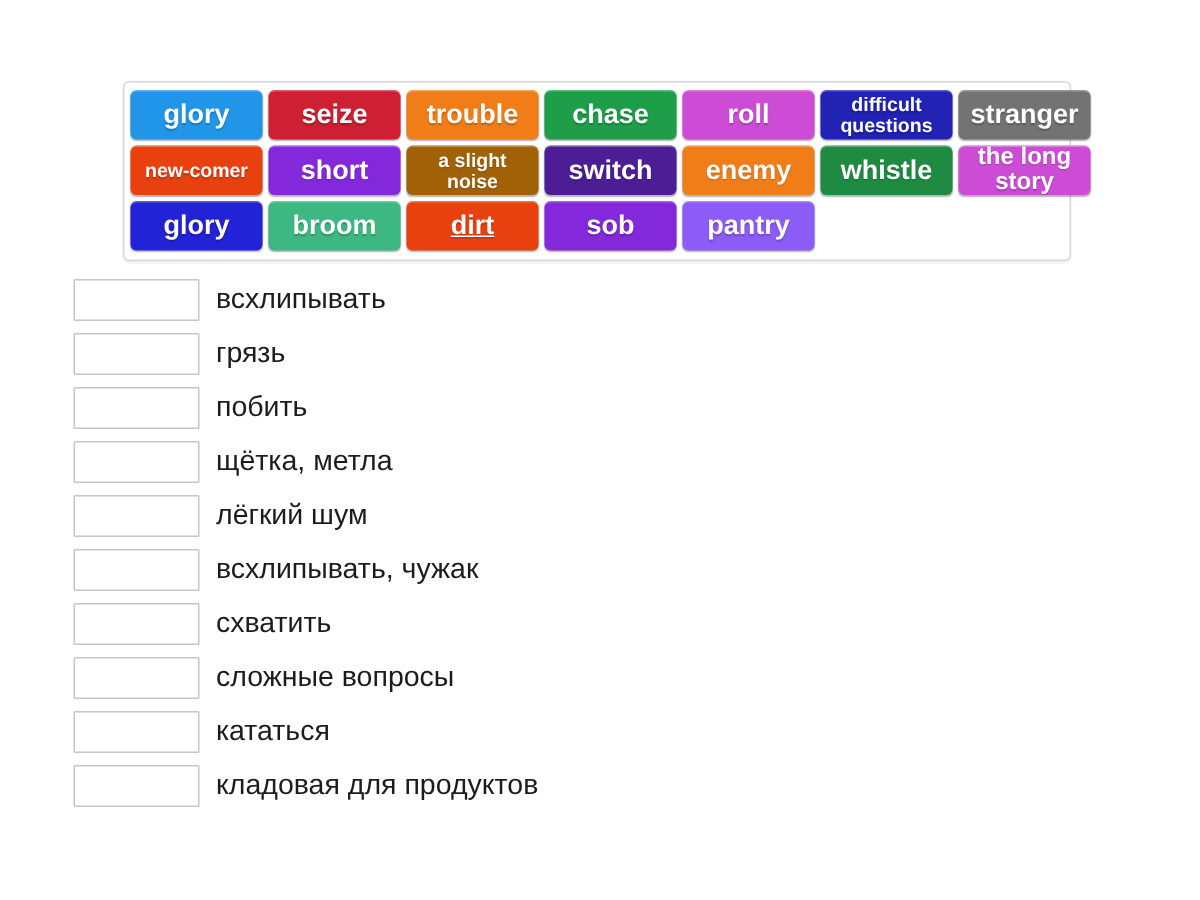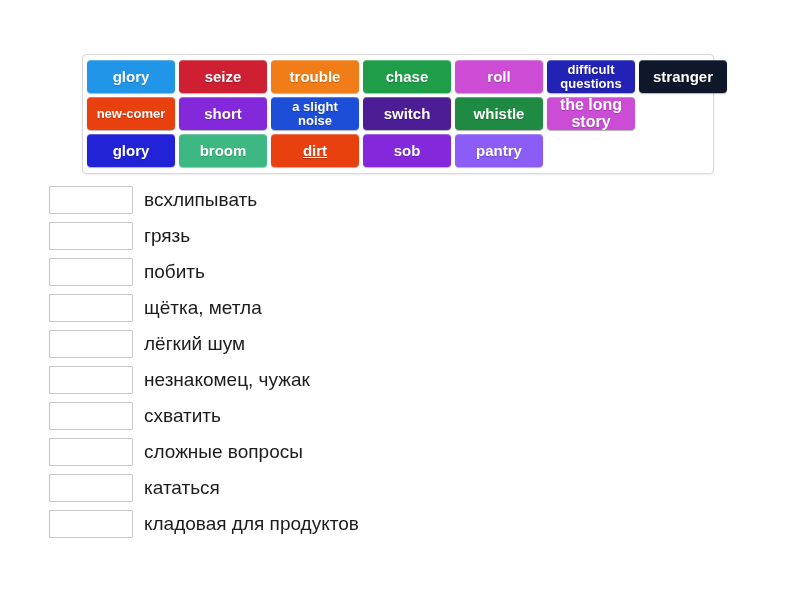--- a/index.html
+++ b/index.html
@@ -42,21 +42,21 @@
   .tile {
     box-sizing: border-box;
     height: 33px;
     border-radius: 4px;
     display: flex;
     align-items: center;
     justify-content: center;
     text-align: center;
     color: #ffffff;
     font-weight: bold;
-    font-size: 15px;
+    font-size: 18px;
     line-height: 1.05;
     padding: 0 4px;
     cursor: pointer;
     user-select: none;
     box-shadow: 0 1px 1px rgba(0,0,0,0.30), inset 0 1px 0 rgba(255,255,255,0.28);
     text-shadow: 0 1px 1px rgba(0,0,0,0.22);
     overflow: hidden;
     flex: 0 0 88px;
   }
   .tile.small { font-size: 13px; }
@@ -108,27 +108,28 @@
 <div id="app">
 
   <div class="word-bank">
     <div class="bank-row">
         <div class="tile" style="background: rgb(33, 150, 232); flex: 0 0 88px;">glory</div>
         <div class="tile" style="background: rgb(207, 31, 50); flex: 0 0 88px;">seize</div>
         <div class="tile" style="background: rgb(240, 125, 24); flex: 0 0 88px;">trouble</div>
         <div class="tile" style="background: rgb(31, 158, 74); flex: 0 0 88px;">chase</div>
         <div class="tile" style="background: rgb(204, 76, 214); flex: 0 0 88px;">roll</div>
         <div class="tile small" style="background: rgb(34, 34, 180); flex: 0 0 88px;">difficult questions</div>
-        <div class="tile" style="background: #0f172a; flex: 0 0 88px;">stranger</div>
+        <div class="tile" style="background: #737373; flex: 0 0 88px;">stranger</div>
       </div>
     <div class="bank-row">
         <div class="tile small" style="background: rgb(232, 65, 15); flex: 0 0 88px;">new-comer</div>
         <div class="tile" style="background: rgb(132, 40, 219); flex: 0 0 88px;">short</div>
-        <div class="tile small" style="background: #1d4ed8; flex: 0 0 88px; text-align: center;">a slight noise</div>
+        <div class="tile small" style="background: #a16207; flex: 0 0 88px; text-align: center;">a slight noise</div>
         <div class="tile" style="background: #4c1d95; flex: 0 0 88px;">switch</div>
+        <div class="tile" style="background: rgb(240, 125, 24); flex: 0 0 88px;">enemy</div>
         <div class="tile" style="background: rgb(31, 138, 66); flex: 0 0 88px;">whistle</div>
         <div class="tile xsmall" style="background: rgb(204, 76, 214); flex: 0 0 88px;">to make the long story short</div>
       </div>
     <div class="bank-row">
         <div class="tile" style="background: rgb(34, 34, 214); flex: 0 0 88px;">glory</div>
         <div class="tile" style="background: rgb(61, 184, 130); flex: 0 0 88px;">broom</div>
         <div class="tile" style="background: rgb(232, 65, 15); flex: 0 0 88px; text-decoration: underline;">dirt</div>
         <div class="tile" style="background: rgb(132, 40, 219); flex: 0 0 88px;">sob</div>
         <div class="tile" style="background: #8b5cf6; flex: 0 0 88px;">pantry</div>
       </div>
@@ -151,21 +152,21 @@
         <div class="ans-row">
           <div class="blank"></div>
           <div class="term">щётка, метла</div>
         </div>
         <div class="ans-row">
           <div class="blank"></div>
           <div class="term">лёгкий шум</div>
         </div>
         <div class="ans-row">
           <div class="blank"></div>
-          <div class="term">незнакомец, чужак</div>
+          <div class="term">всхлипывать, чужак</div>
         </div>
         <div class="ans-row">
           <div class="blank"></div>
           <div class="term">схватить</div>
         </div>
         <div class="ans-row">
           <div class="blank"></div>
           <div class="term">сложные вопросы</div>
         </div>
         <div class="ans-row">

